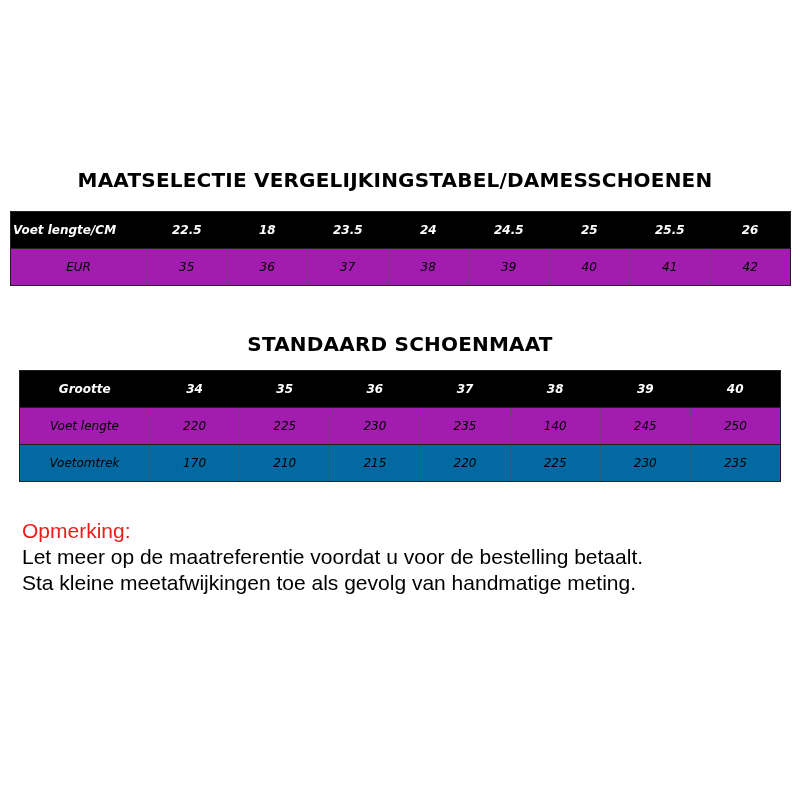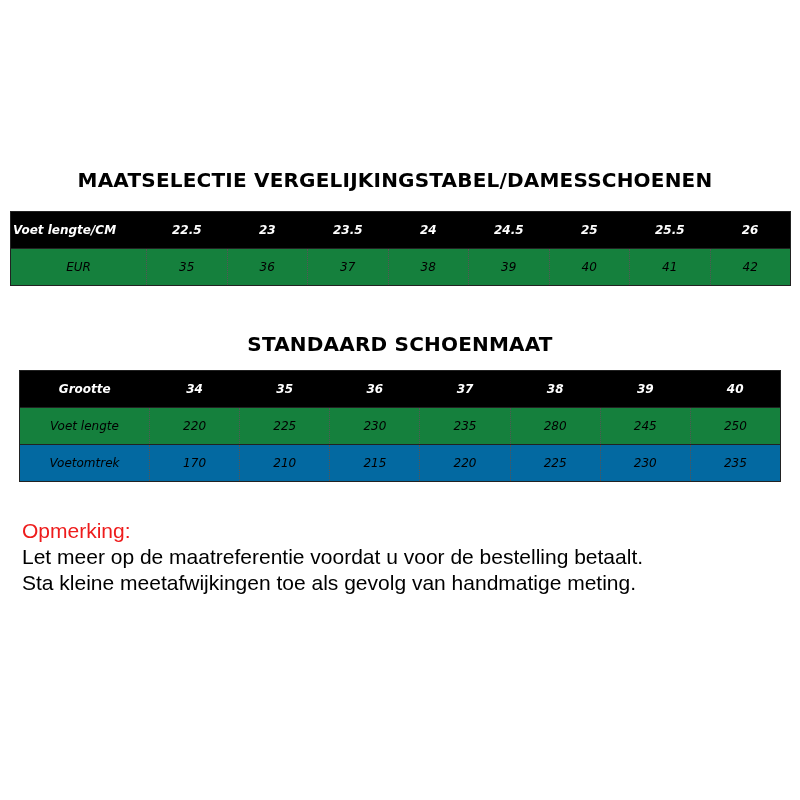--- a/index.html
+++ b/index.html
@@ -9,21 +9,21 @@
     }
     .title {
       position: absolute; left: 0; width: 800px; text-align: center;
       font-weight: bold; font-size: 20px; letter-spacing: 0.2px;
     }
     #title1 { top: 168px; left: 0; width: 790px; }
     #title2 { top: 332px; }
     table { position: absolute; border-collapse: collapse; table-layout: fixed; }
     td { text-align: center; vertical-align: middle; font-size: 12px; height: 37px; padding: 0; font-style: italic; }
     tr.head td { background: #000; color: #fff; font-weight: bold; }
-    tr.grey td { background: #15803d; }
+    tr.grey td { background: #a21caf; }
     tr.white td { background: #0369a1; }
     tr.body td { border-left: 1px dotted #555; border-top: 1px solid #222; }
     tr.body td:first-child { border-left: none; }
     #t1 { left: 10px; top: 211px; width: 781px; border: 1px solid #222; }
     #t1 td.lead { width: 136px; }
     #t1 tr.head td.lead { text-align: left; padding-left: 2px; }
     #t2 { left: 19px; top: 370px; width: 762px; border: 1px solid #222; }
     #t2 td.lead { width: 130px; }
     .note { position: absolute; left: 22px; top: 518px; font-family: "Liberation Sans", sans-serif; font-size: 21px; line-height: 26px; }
     .note .label { color: #ee1c1c; }
@@ -31,21 +31,21 @@
 </head>
 <body>
 
 <div id="title1" class="title">MAATSELECTIE VERGELIJKINGSTABEL/DAMESSCHOENEN</div>
 
 <table id="t1">
   <tbody>
       <tr class="head">
     <td class="lead">Voet lengte/CM</td>
     <td>22.5</td>
-    <td>23</td>
+    <td>18</td>
     <td>23.5</td>
     <td>24</td>
     <td>24.5</td>
     <td>25</td>
     <td>25.5</td>
     <td>26</td>
   </tr>
   <tr class="body grey">
     <td class="lead">EUR</td>
     <td>35</td>
@@ -73,21 +73,21 @@
     <td>38</td>
     <td>39</td>
     <td>40</td>
   </tr>
   <tr class="body grey">
     <td class="lead">Voet lengte</td>
     <td>220</td>
     <td>225</td>
     <td>230</td>
     <td>235</td>
-    <td>280</td>
+    <td>140</td>
     <td>245</td>
     <td>250</td>
   </tr>
   <tr class="body white">
     <td class="lead">Voetomtrek</td>
     <td>170</td>
     <td>210</td>
     <td>215</td>
     <td>220</td>
     <td>225</td>

